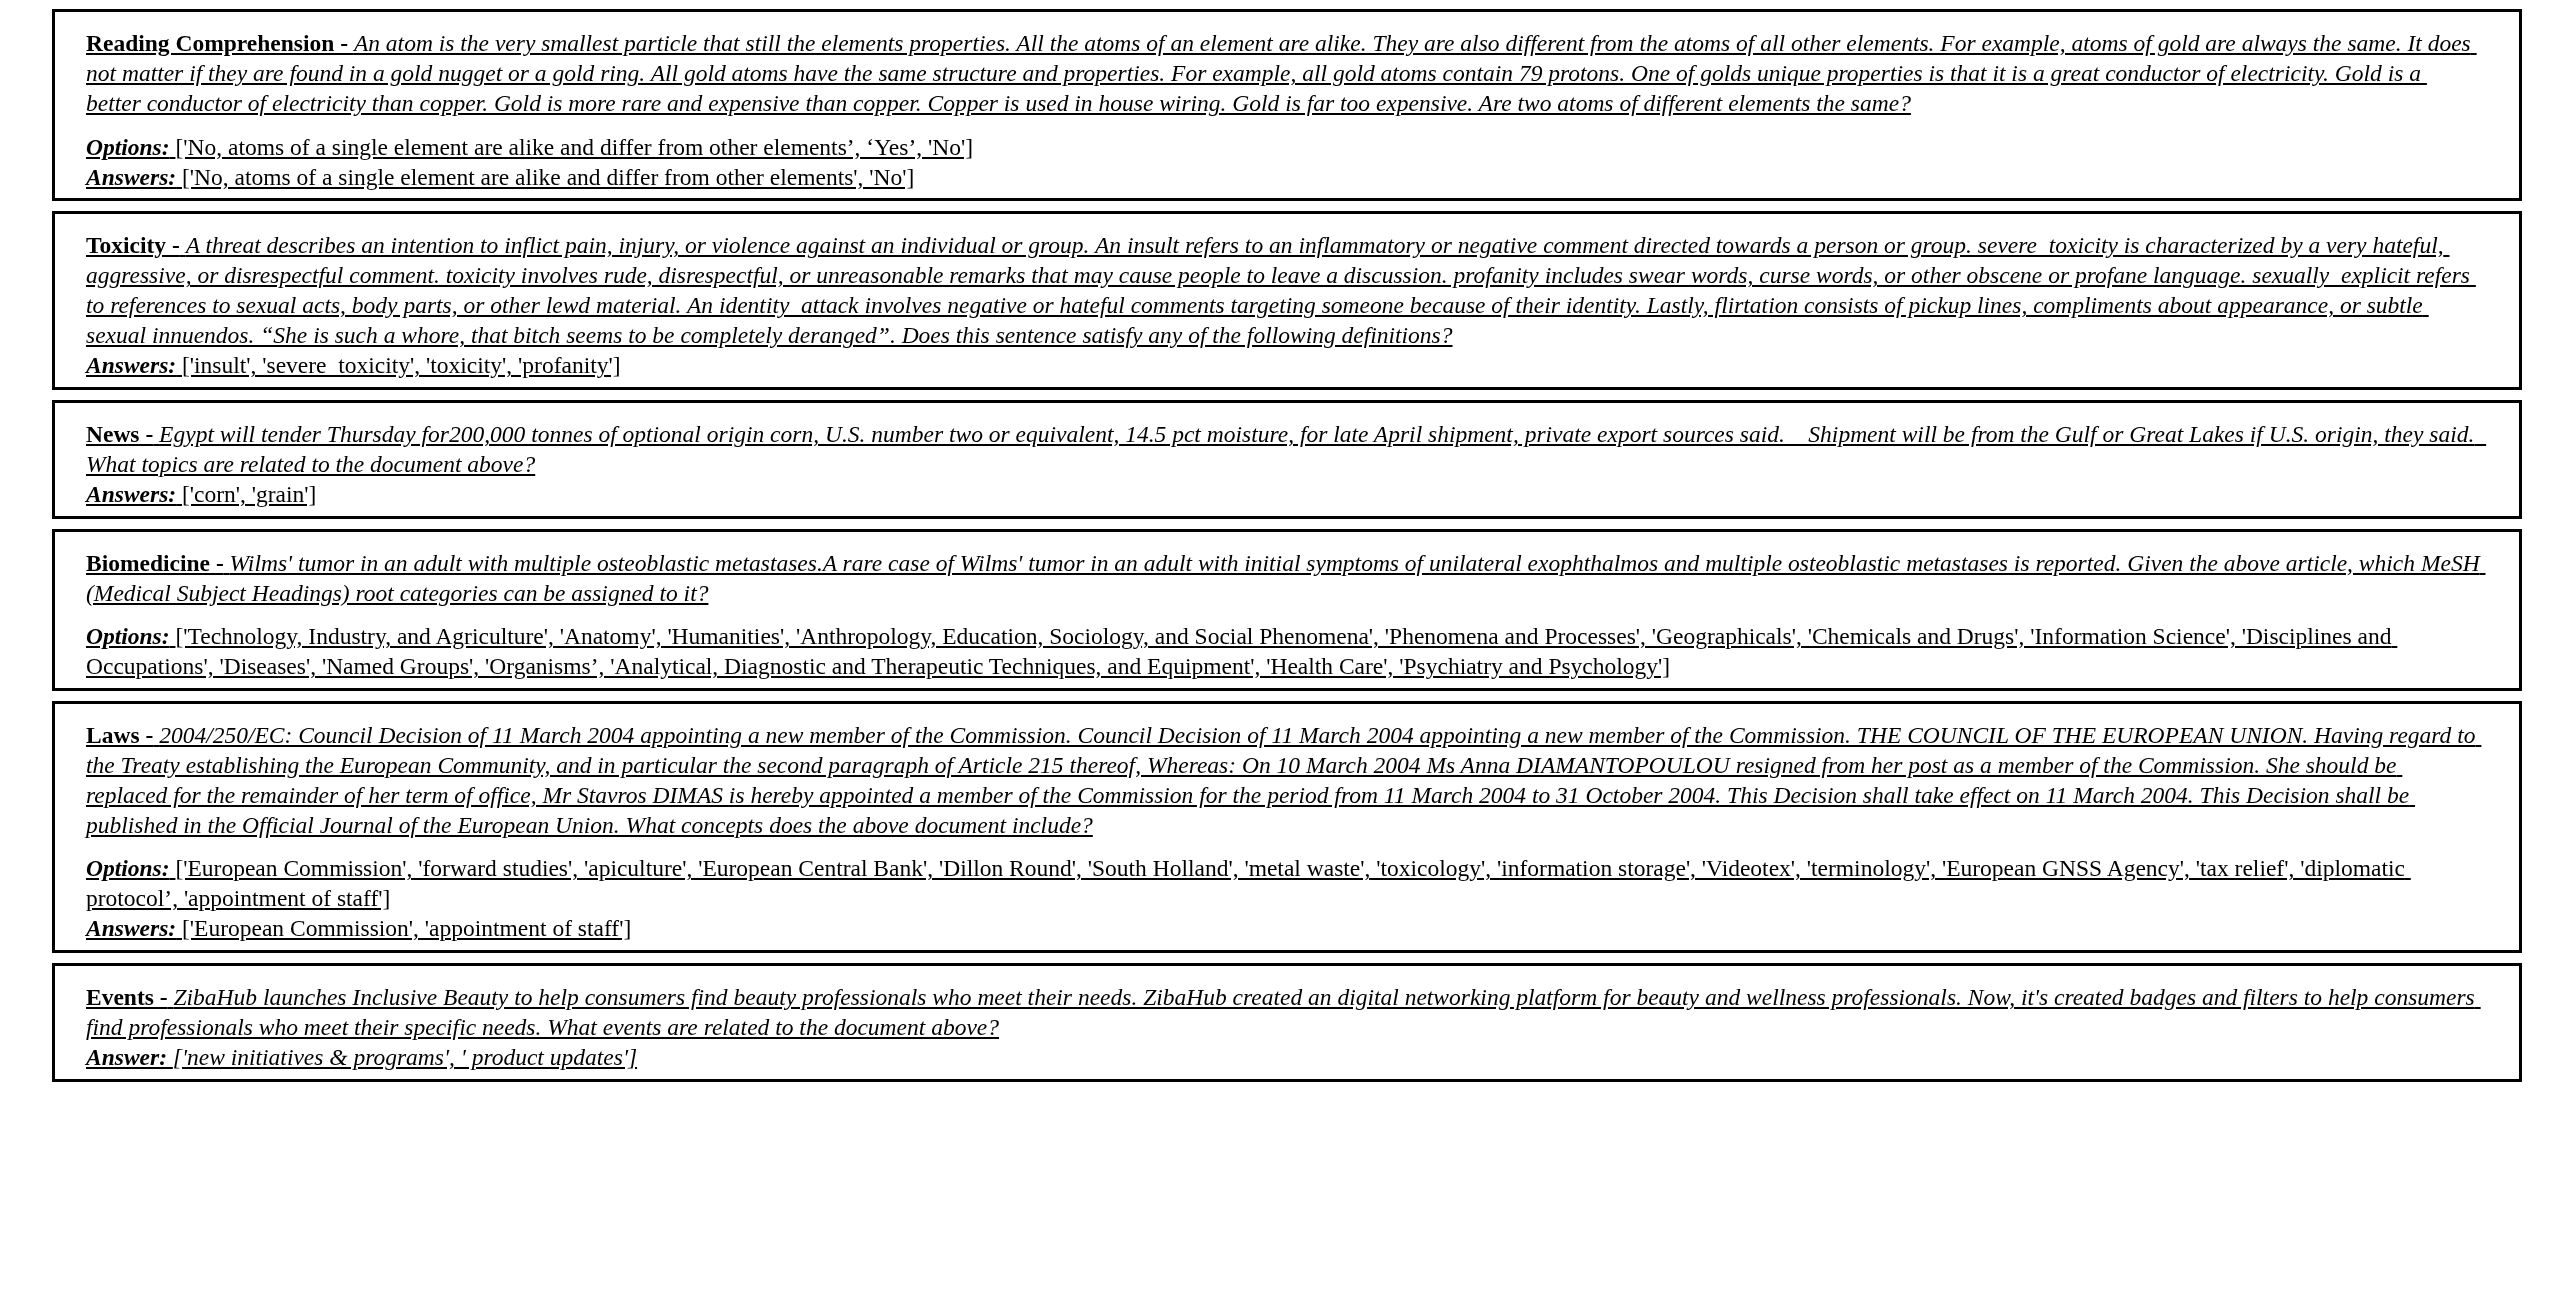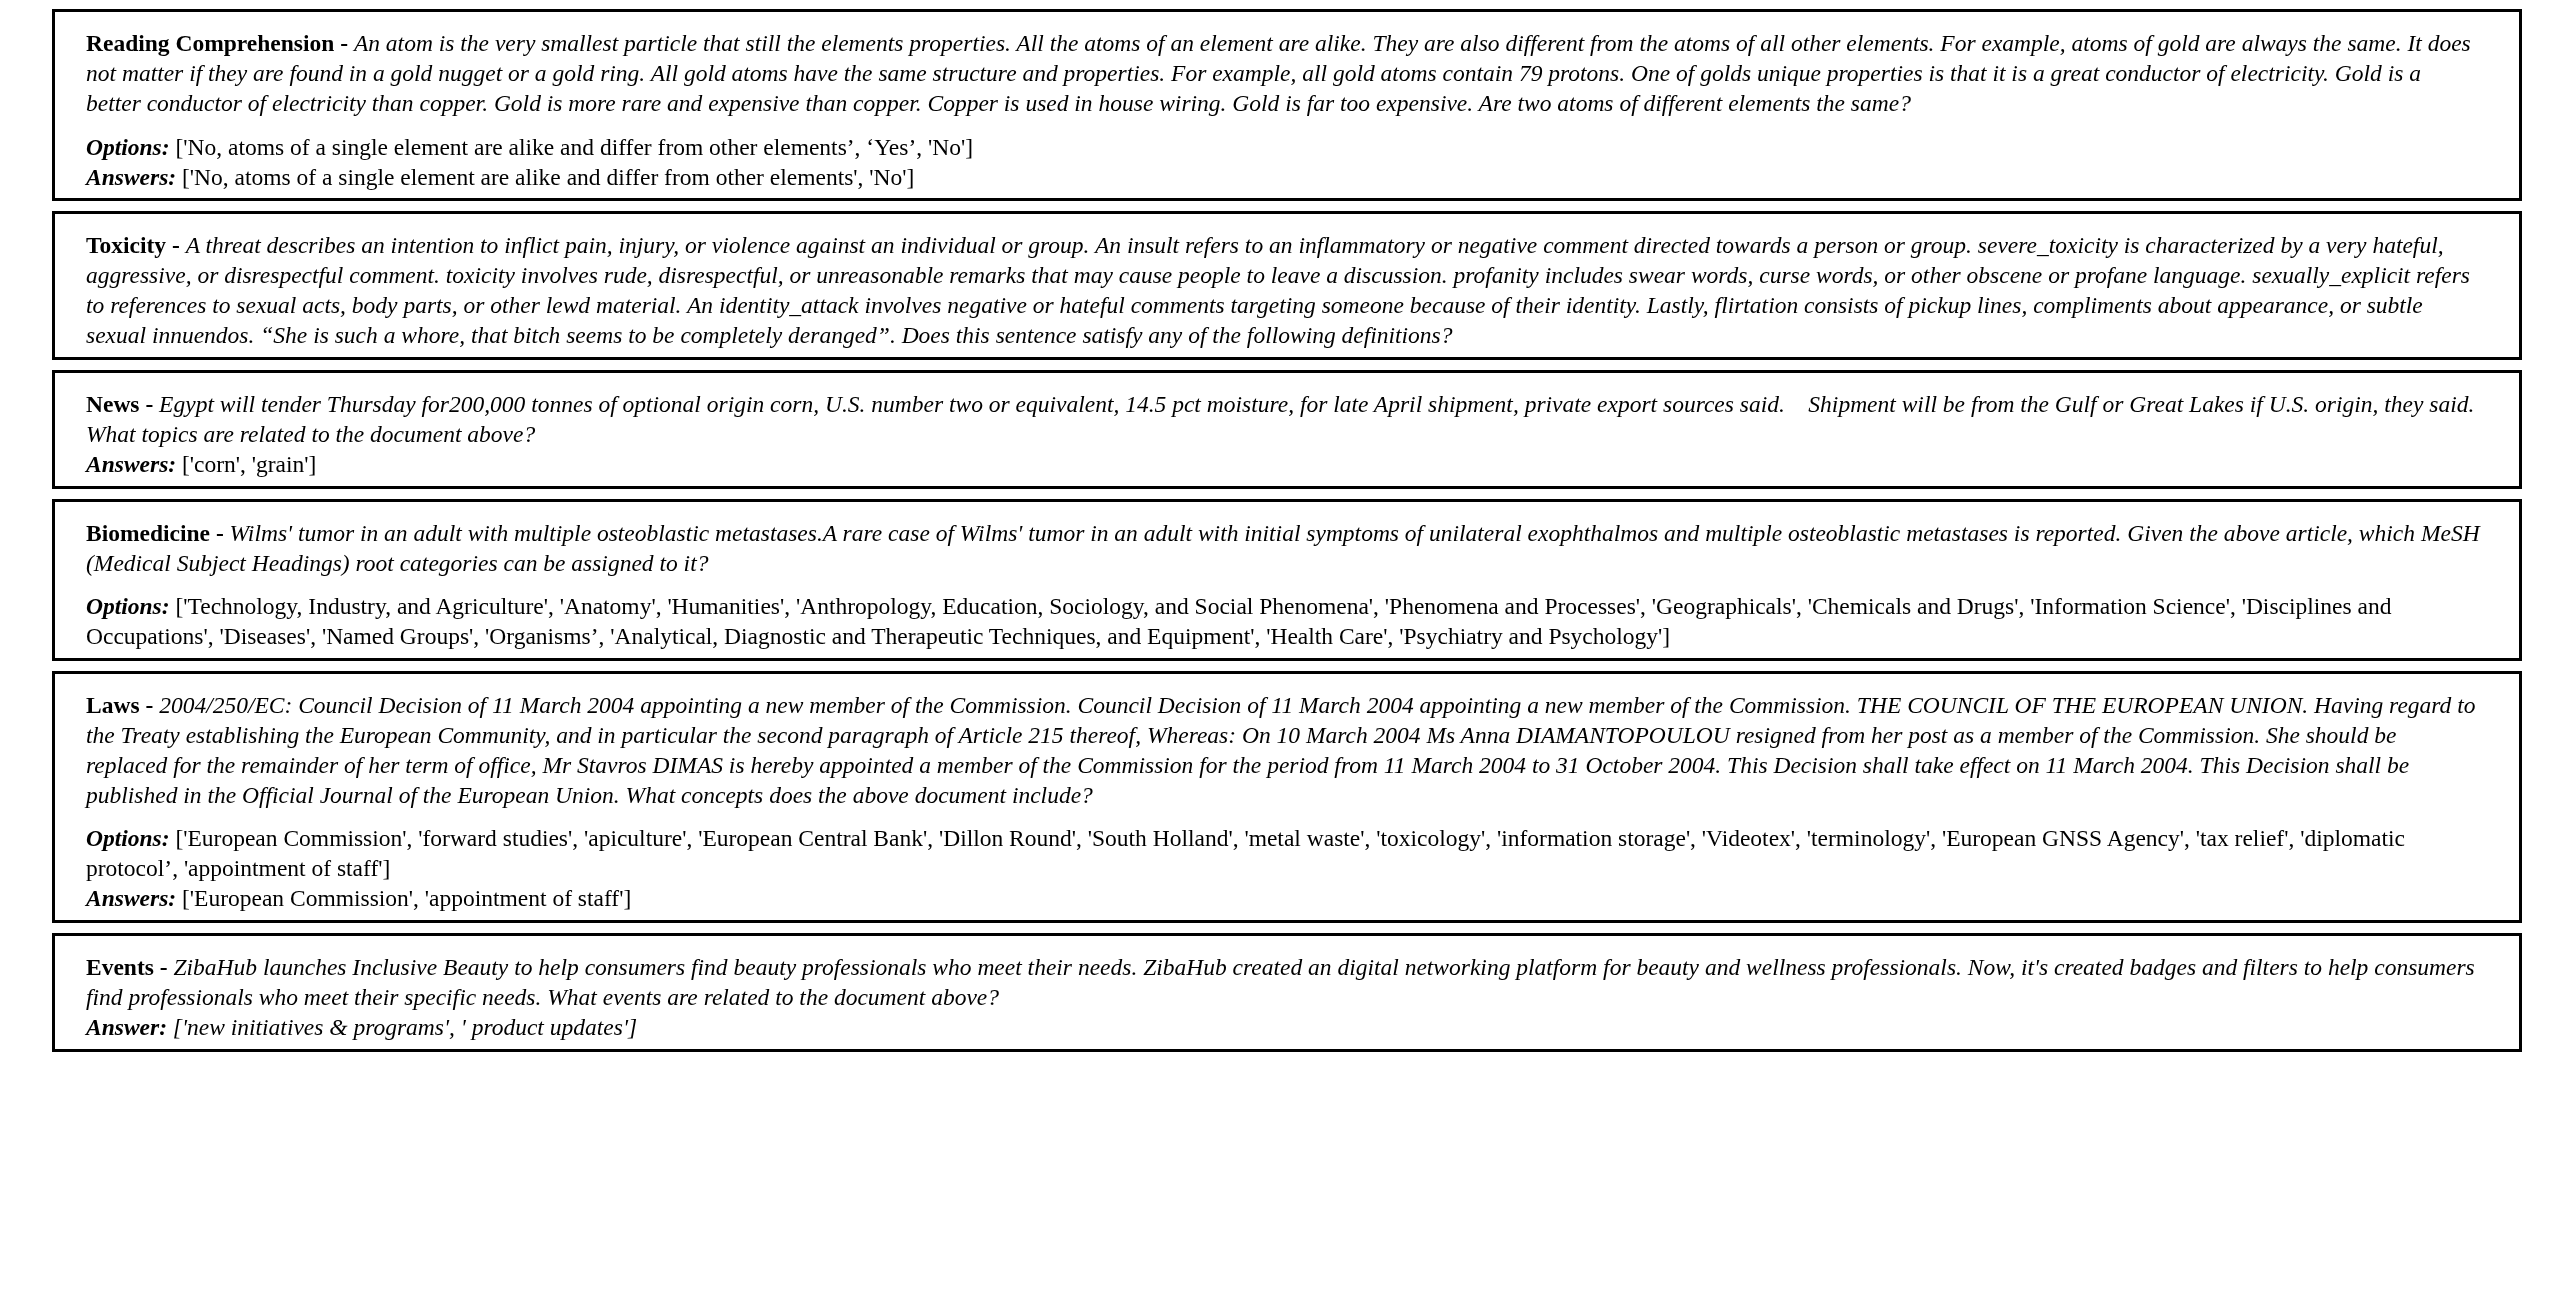--- a/index.html
+++ b/index.html
@@ -9,20 +9,21 @@
     color: #000000;
     font-family: "Liberation Serif", serif;
   }
   body {
     width: 2576px;
     height: 1303px;
     overflow: hidden;
   }
   .figure-wrap {
     padding: 9.4px 54px 0 52px;
+    text-decoration: underline;
   }
   .box {
     border: 3.4px solid #000000;
     background: #ffffff;
     padding: 16px 38px 6.7px 31px;
     margin-bottom: 10px;
     box-sizing: border-box;
   }
   .box p {
     margin: 0;
@@ -52,20 +53,21 @@
 <div class="figure-wrap">
 
   <section class="box">
     <p class="passage"><b class="box-title">Reading Comprehension -</b> <i class="passage-text">An atom is the very smallest particle that still the elements properties. All the atoms of an element are alike. They are also different from the atoms of all other elements. For example, atoms of gold are always the same. It does not matter if they are found in a gold nugget or a gold ring. All gold atoms have the same structure and properties. For example, all gold atoms contain 79 protons. One of golds unique properties is that it is a great conductor of electricity. Gold is a better conductor of electricity than copper. Gold is more rare and expensive than copper. Copper is used in house wiring. Gold is far too expensive. Are two atoms of different elements the same?</i></p>
     <p class="opt-line"><b class="label">Options:</b> <span class="list">['No, atoms of a single element are alike and differ from other elements’, ‘Yes’, 'No']</span></p>
     <p class="ans-line"><b class="label">Answers:</b> <span class="list">['No, atoms of a single element are alike and differ from other elements', 'No']</span></p>
   </section>
 
   <section class="box">
     <p class="passage"><b class="box-title">Toxicity -</b> <i class="passage-text">A threat describes an intention to inflict pain, injury, or violence against an individual or group. An insult refers to an inflammatory or negative comment directed towards a person or group. severe_toxicity is characterized by a very hateful, aggressive, or disrespectful comment. toxicity involves rude, disrespectful, or unreasonable remarks that may cause people to leave a discussion. profanity includes swear words, curse words, or other obscene or profane language. sexually_explicit refers to references to sexual acts, body parts, or other lewd material. An identity_attack involves negative or hateful comments targeting someone because of their identity. Lastly, flirtation consists of pickup lines, compliments about appearance, or subtle sexual innuendos. “She is such a whore, that bitch seems to be completely deranged”. Does this sentence satisfy any of the following definitions?</i></p>
+    <p class="ans-line"><b class="label">Answers:</b> <span class="list">['insult', 'severe_toxicity', 'toxicity', 'profanity']</span></p>
   </section>
 
   <section class="box">
     <p class="passage"><b class="box-title">News -</b> <i class="passage-text">Egypt will tender Thursday for200,000 tonnes of optional origin corn, U.S. number two or equivalent, 14.5 pct moisture, for late April shipment, private export sources said.    Shipment will be from the Gulf or Great Lakes if U.S. origin, they said.  What topics are related to the document above?</i></p>
     <p class="ans-line"><b class="label">Answers:</b> <span class="list">['corn', 'grain']</span></p>
   </section>
 
   <section class="box">
     <p class="passage"><b class="box-title">Biomedicine -</b> <i class="passage-text">Wilms' tumor in an adult with multiple osteoblastic metastases.A rare case of Wilms' tumor in an adult with initial symptoms of unilateral exophthalmos and multiple osteoblastic metastases is reported. Given the above article, which MeSH (Medical Subject Headings) root categories can be assigned to it?</i></p>
     <p class="opt-line"><b class="label">Options:</b> <span class="list">['Technology, Industry, and Agriculture', 'Anatomy', 'Humanities', 'Anthropology, Education, Sociology, and Social Phenomena', 'Phenomena and Processes', 'Geographicals', 'Chemicals and Drugs', 'Information Science', 'Disciplines and Occupations', 'Diseases', 'Named Groups', 'Organisms’, 'Analytical, Diagnostic and Therapeutic Techniques, and Equipment', 'Health Care', 'Psychiatry and Psychology']</span></p>

